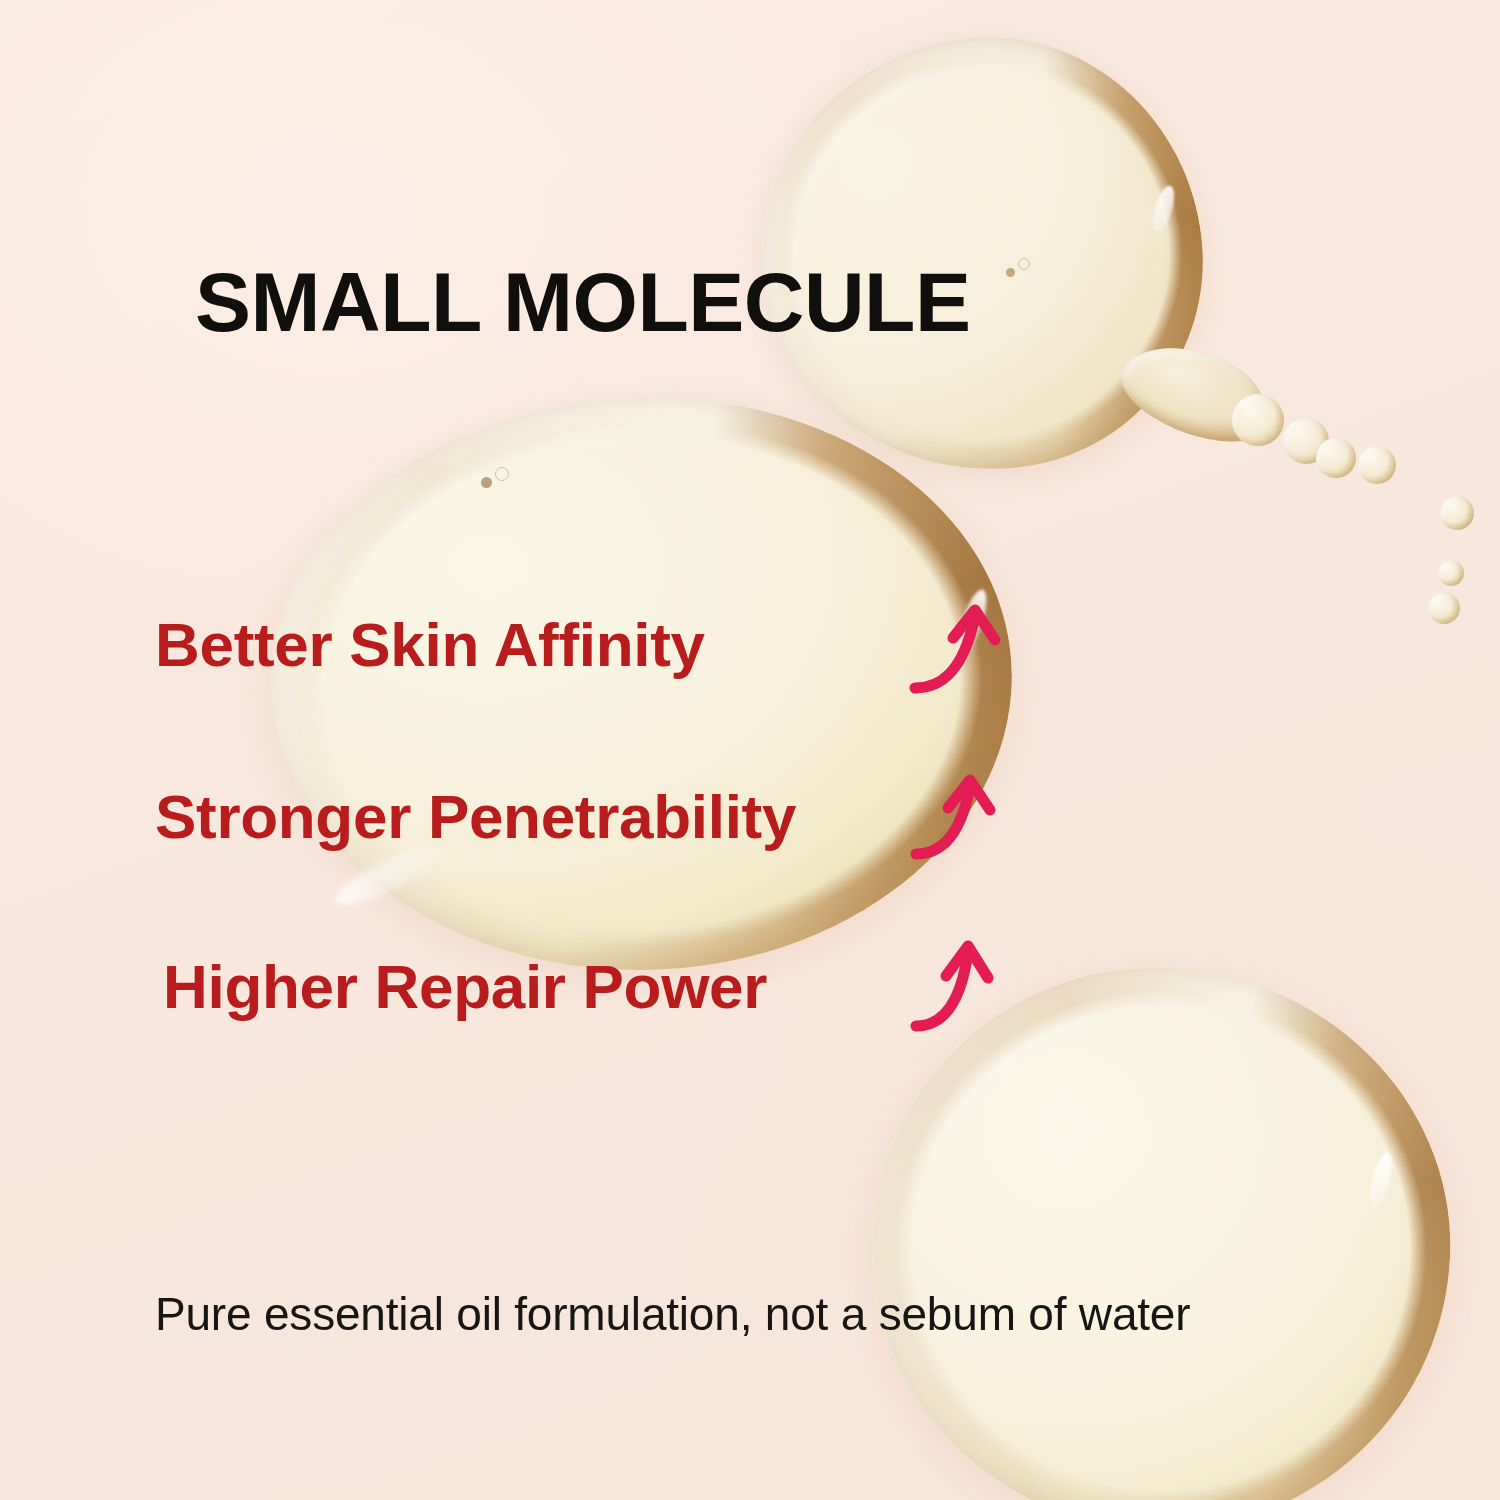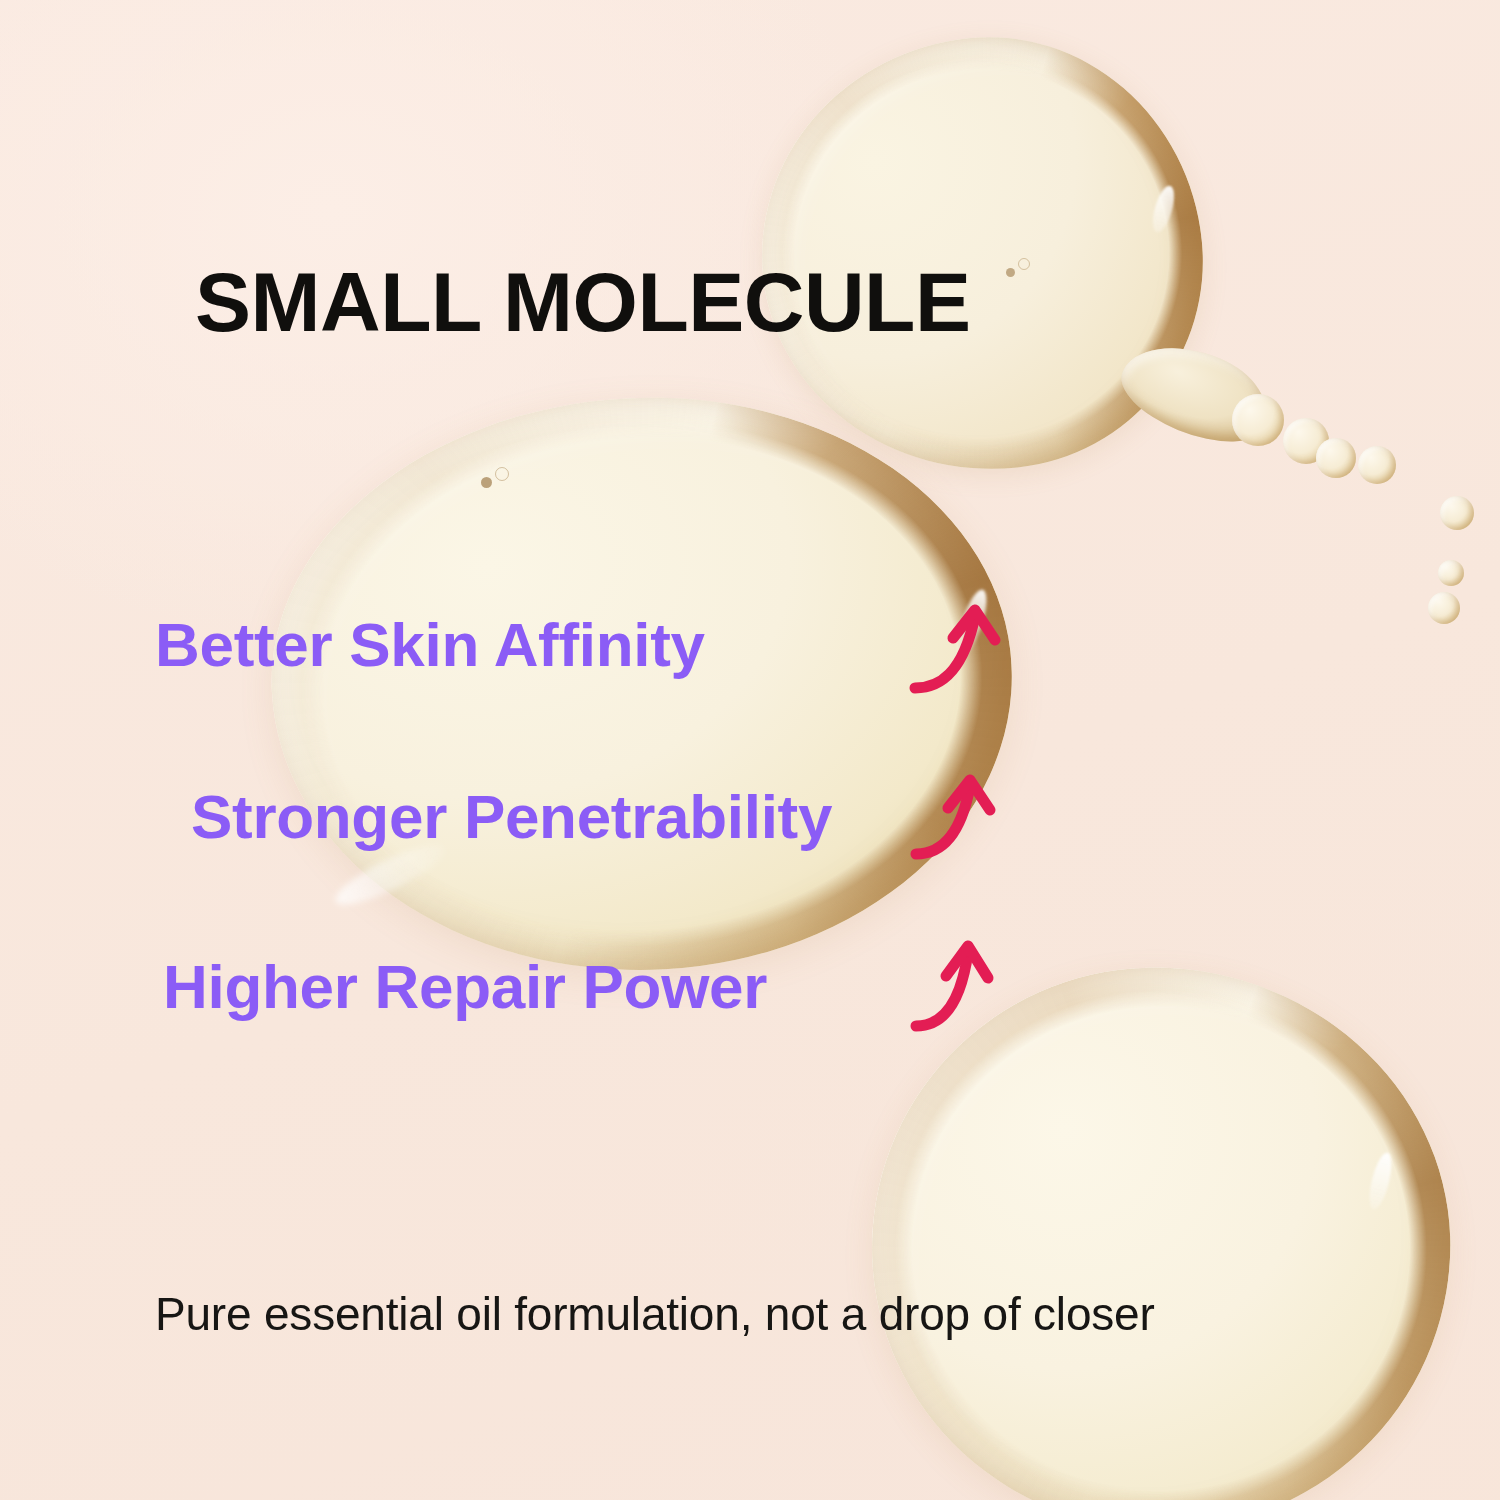--- a/index.html
+++ b/index.html
@@ -265,27 +265,27 @@
 
   .benefit-row {
     position: absolute;
     left: 155px;
     width: 900px;
     height: 80px;
     display: flex;
     align-items: center;
   }
   #benefit-0 { top: 604px; }
-  #benefit-1 { top: 776px; margin-left: 36px; }
+  #benefit-1 { top: 776px; }
   #benefit-2 { top: 946px; margin-left: 8px; }
 
   .benefit-label {
     font-size: 62px;
     font-weight: 600;
-    color: #8b5cf6;
+    color: #b91c1c;
     letter-spacing: -0.3px;
     white-space: nowrap;
   }
 
   .arrow {
     position: absolute;
     pointer-events: none;
   }
   #arrow-0 { left: 905px; top: 596px; width: 110px; height: 104px; }
   #arrow-1 { left: 908px; top: 768px; width: 100px; height: 96px; }
@@ -360,16 +360,16 @@
     <path d="M8 86 C 30 86, 52 72, 62 18" stroke="#e31d54" stroke-width="11" stroke-linecap="round" fill="none"></path>
     <path d="M40 40 L 62 12 L 82 42" stroke="#e31d54" stroke-width="11" stroke-linecap="round" stroke-linejoin="round" fill="none"></path>
   </svg>
 
   <svg class="arrow" id="arrow-2" viewBox="0 0 100 100">
     <path d="M8 90 C 30 90, 52 74, 60 16" stroke="#e31d54" stroke-width="11" stroke-linecap="round" fill="none"></path>
     <path d="M38 40 L 60 10 L 80 42" stroke="#e31d54" stroke-width="11" stroke-linecap="round" stroke-linejoin="round" fill="none"></path>
   </svg>
 
   <p id="caption">
-    <span class="cap-line">Pure essential oil formulation, not a drop of closer</span>
+    <span class="cap-line">Pure essential oil formulation, not a sebum of water</span>
   </p>
 
 </div>
 
 </body></html>

